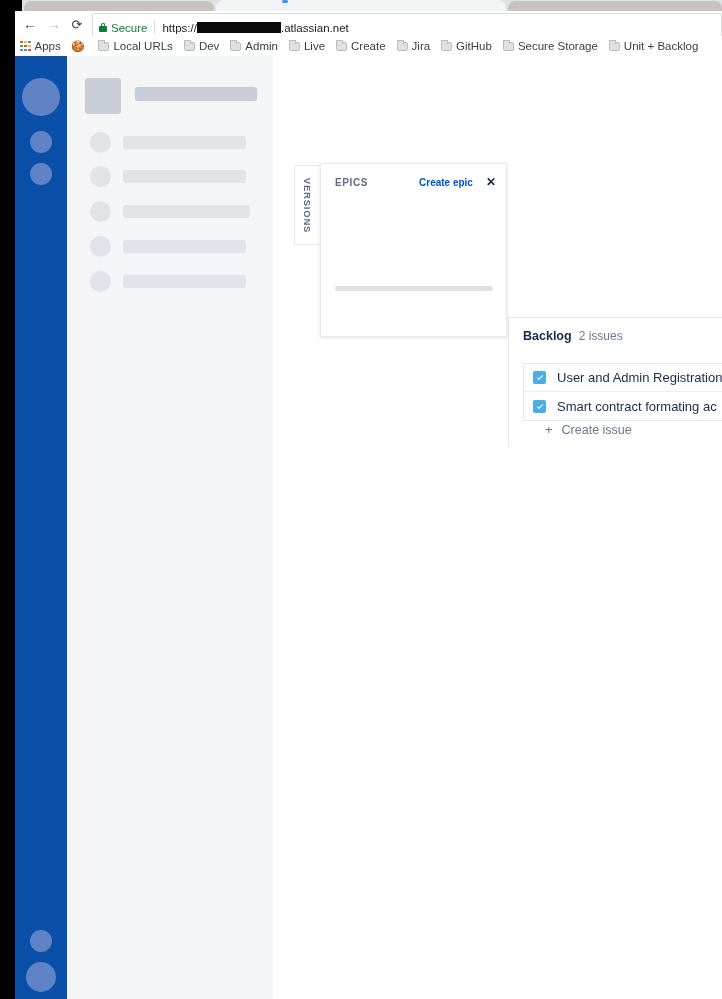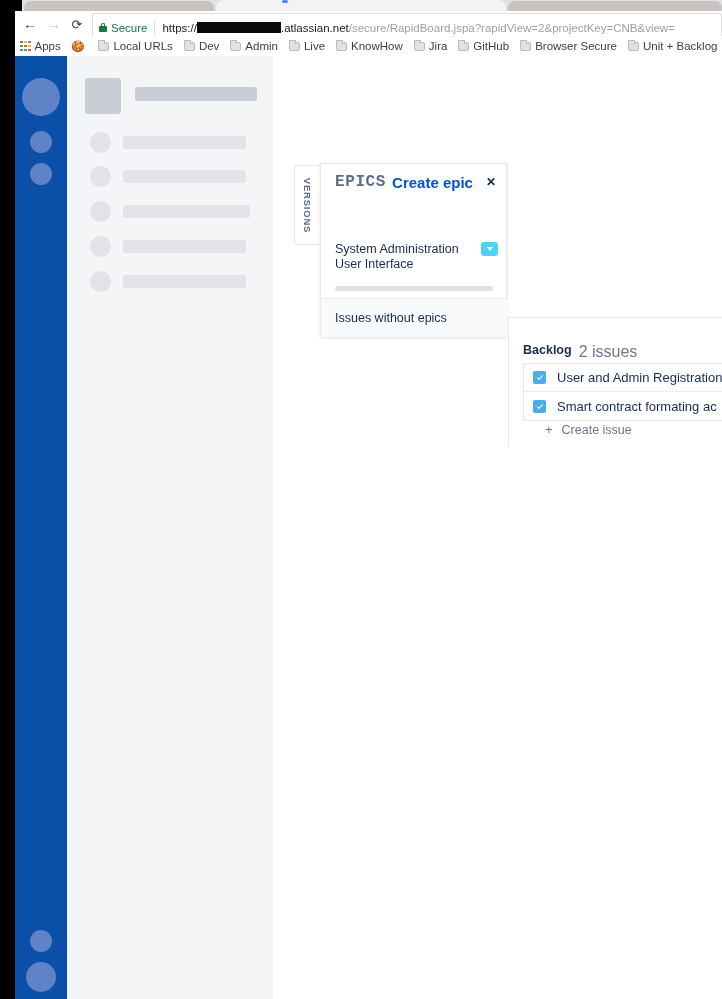--- a/index.html
+++ b/index.html
@@ -98,22 +98,22 @@
     transform: rotate(90deg); white-space: nowrap;
     font-size: 9.5px; font-weight: bold; letter-spacing: 0.8px; color: #5e6c84;
   }
 
   .epics-panel {
     position: absolute; left: 47px; top: 107px; width: 187px; height: 174px;
     background: #ffffff; border: 1px solid #e8eaed;
     box-shadow: 0 1px 3px rgba(9,30,66,0.13);
   }
   .ep-head { position: absolute; left: 0; top: 0; width: 187px; height: 36px; display: flex; align-items: center; padding: 0 12px 0 14px; }
-  .ep-head .ep-title { font-size: 16px; font-weight: bold; letter-spacing: 0.6px; color: #5e6c84; flex: 0 0 auto; font-family: Liberation Mono, monospace; }
-  .ep-head .ep-create { margin-left: auto; font-size: 15px; color: #0052cc; font-weight: bold; cursor: pointer; }
+  .ep-head .ep-title { font-size: 10px; font-weight: bold; letter-spacing: 0.6px; color: #5e6c84; flex: 0 0 auto; }
+  .ep-head .ep-create { margin-left: auto; font-size: 10px; color: #0052cc; font-weight: bold; cursor: pointer; }
   .ep-head .ep-close { margin-left: 13px; font-size: 12px; font-weight: bold; color: #172b4d; cursor: pointer; line-height: 1; }
 
   .ep-item { position: absolute; left: 0; width: 187px; padding: 0 14px; font-size: 12.5px; color: #172b4d; }
   .ep-all { top: 45px; height: 20px; line-height: 20px; }
   .ep-sys { top: 78px; height: 38px; }
   .ep-sys .ep-name { width: 130px; line-height: 14.5px; }
   .ep-badge {
     position: absolute; right: 10px; top: 0px; width: 17px; height: 14px;
     background: #4fd1f5; border-radius: 3px;
     display: flex; align-items: center; justify-content: center;
@@ -126,23 +126,23 @@
     border-top: 1px solid #e8eaed; background: #f9fafb;
     display: flex; align-items: center; padding-left: 14px;
     font-size: 12.5px; color: #172b4d;
   }
 
   
   .backlog {
     position: absolute; left: 235px; top: 261px; width: 214px; height: 130px;
     background: #ffffff; border-top: 1px solid #e4e6ea; border-left: 1px solid #e4e6ea;
   }
-  .bl-head { position: absolute; left: 14px; top: 11px; display: flex; align-items: flex-start; margin-top: 14px; }
+  .bl-head { position: absolute; left: 14px; top: 11px; display: flex; align-items: center; }
   .bl-head .bl-title { font-size: 12.5px; font-weight: bold; color: #172b4d; }
-  .bl-head .bl-count { font-size: 16px; color: #6b778c; margin-left: 7px; }
+  .bl-head .bl-count { font-size: 12px; color: #6b778c; margin-left: 7px; }
 
   .bl-list { position: absolute; left: 14px; top: 45px; width: 210px; border: 1px solid #e4e6ea; border-right: none; background: #ffffff; }
   .bl-row { height: 28px; display: flex; align-items: center; padding-left: 9px; border-bottom: 1px solid #eceef1; }
   .bl-row:last-child { border-bottom: none; }
   .bl-check {
     width: 13px; height: 13px; background: #4bade8; border-radius: 2px; flex: 0 0 auto;
     display: flex; align-items: center; justify-content: center;
   }
   .bl-check .tick { width: 6px; height: 3px; border-left: 1.6px solid #fff; border-bottom: 1.6px solid #fff; transform: rotate(-45deg) translate(0.5px,-0.5px); }
   .bl-label { font-size: 13px; color: #172b4d; margin-left: 11px; white-space: nowrap; }
@@ -173,21 +173,20 @@
       <span class="lock-ico">
         <span class="shackle"></span>
           <span class="body"></span>
       </span>
       <span class="secure-txt">Secure</span>
       <span class="omni-sep"></span>
       <span class="url-txt">
         <span class="u-dark">https://</span>
           <span class="url-redact"></span>
           <span class="u-dark">.atlassian.net</span>
-          <span>/secure/RapidBoard.jspa?rapidView=2&amp;projectKey=CNB&amp;view=</span>
       </span>
     </div>
   </div>
 
   <div class="bookmarks">
     <div class="blackpad"></div>
     <div class="bm-row">
 
       <div class="bm-item">
         <span class="apps-grid">
@@ -219,33 +218,33 @@
       <div class="bm-item">
         <span class="folder-ico"></span>
         <span>Admin</span>
       </div>
       <div class="bm-item">
         <span class="folder-ico"></span>
         <span>Live</span>
       </div>
       <div class="bm-item">
         <span class="folder-ico"></span>
-        <span>KnowHow</span>
+        <span>Create</span>
       </div>
       <div class="bm-item">
         <span class="folder-ico"></span>
         <span>Jira</span>
       </div>
       <div class="bm-item">
         <span class="folder-ico"></span>
         <span>GitHub</span>
       </div>
       <div class="bm-item">
         <span class="folder-ico"></span>
-        <span>Browser Secure</span>
+        <span>Secure Storage</span>
       </div>
       <div class="bm-item">
         <span class="folder-ico"></span>
         <span>Unit + Backlog</span>
       </div>
 
     </div>
   </div>
 </div>
 
@@ -294,31 +293,22 @@
     </div>
 
     <div class="epics-panel">
       <div class="ep-head">
         <span class="ep-title">EPICS</span>
         <span class="ep-create">Create epic</span>
         <span class="ep-close">✕</span>
       </div>
 
 
-      <div class="ep-item ep-sys">
-        <div class="ep-name">System Administration User Interface</div>
-        <span class="ep-badge">
-            <span class="caret"></span>
-          </span>
-      </div>
       <div class="ep-progress"></div>
 
-      <div class="ep-noepics">
-        <span>Issues without epics</span>
-      </div>
     </div>
 
     <div class="backlog">
       <div class="bl-head">
         <span class="bl-title">Backlog</span>
         <span class="bl-count">2 issues</span>
       </div>
 
       <div class="bl-list">
         <div class="bl-row">

